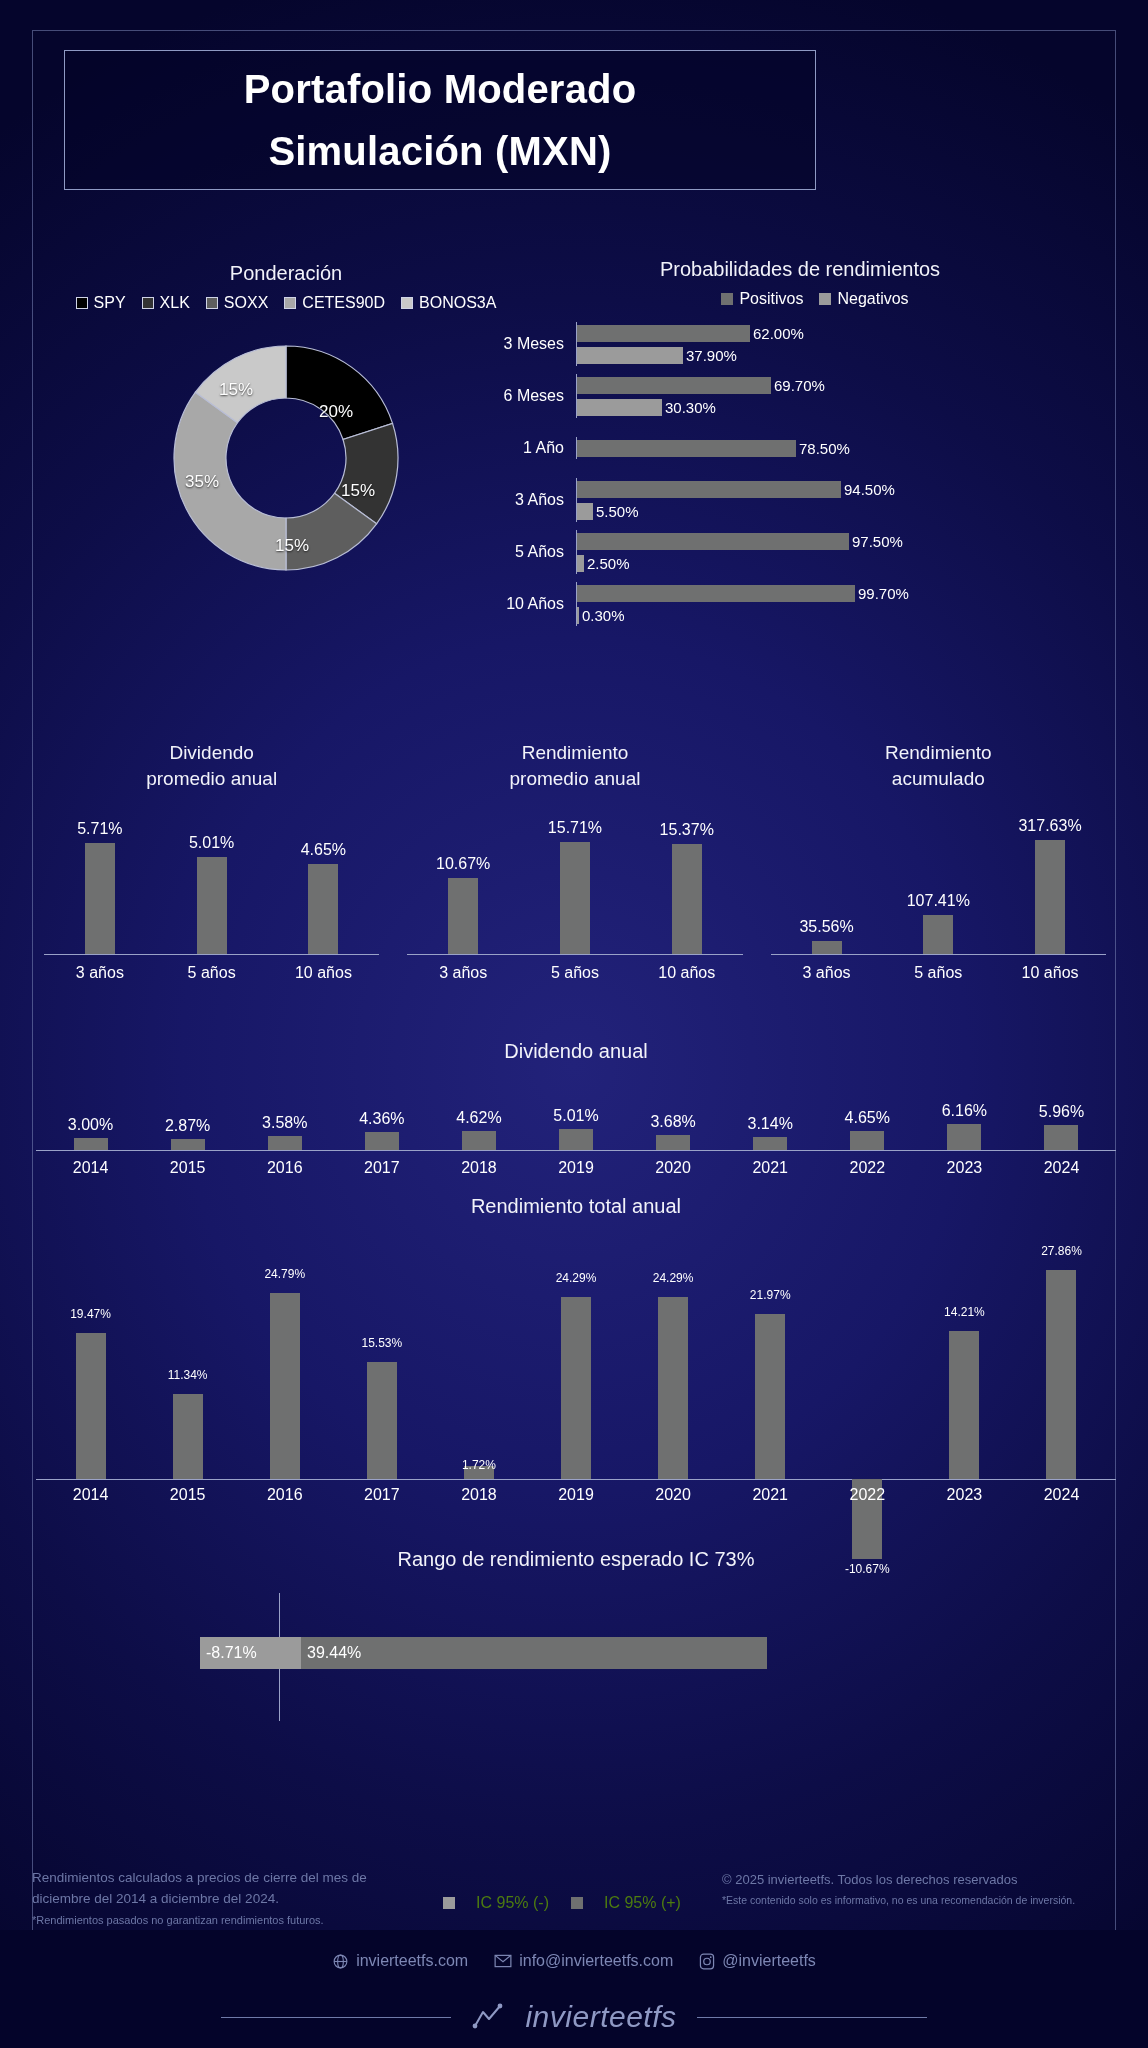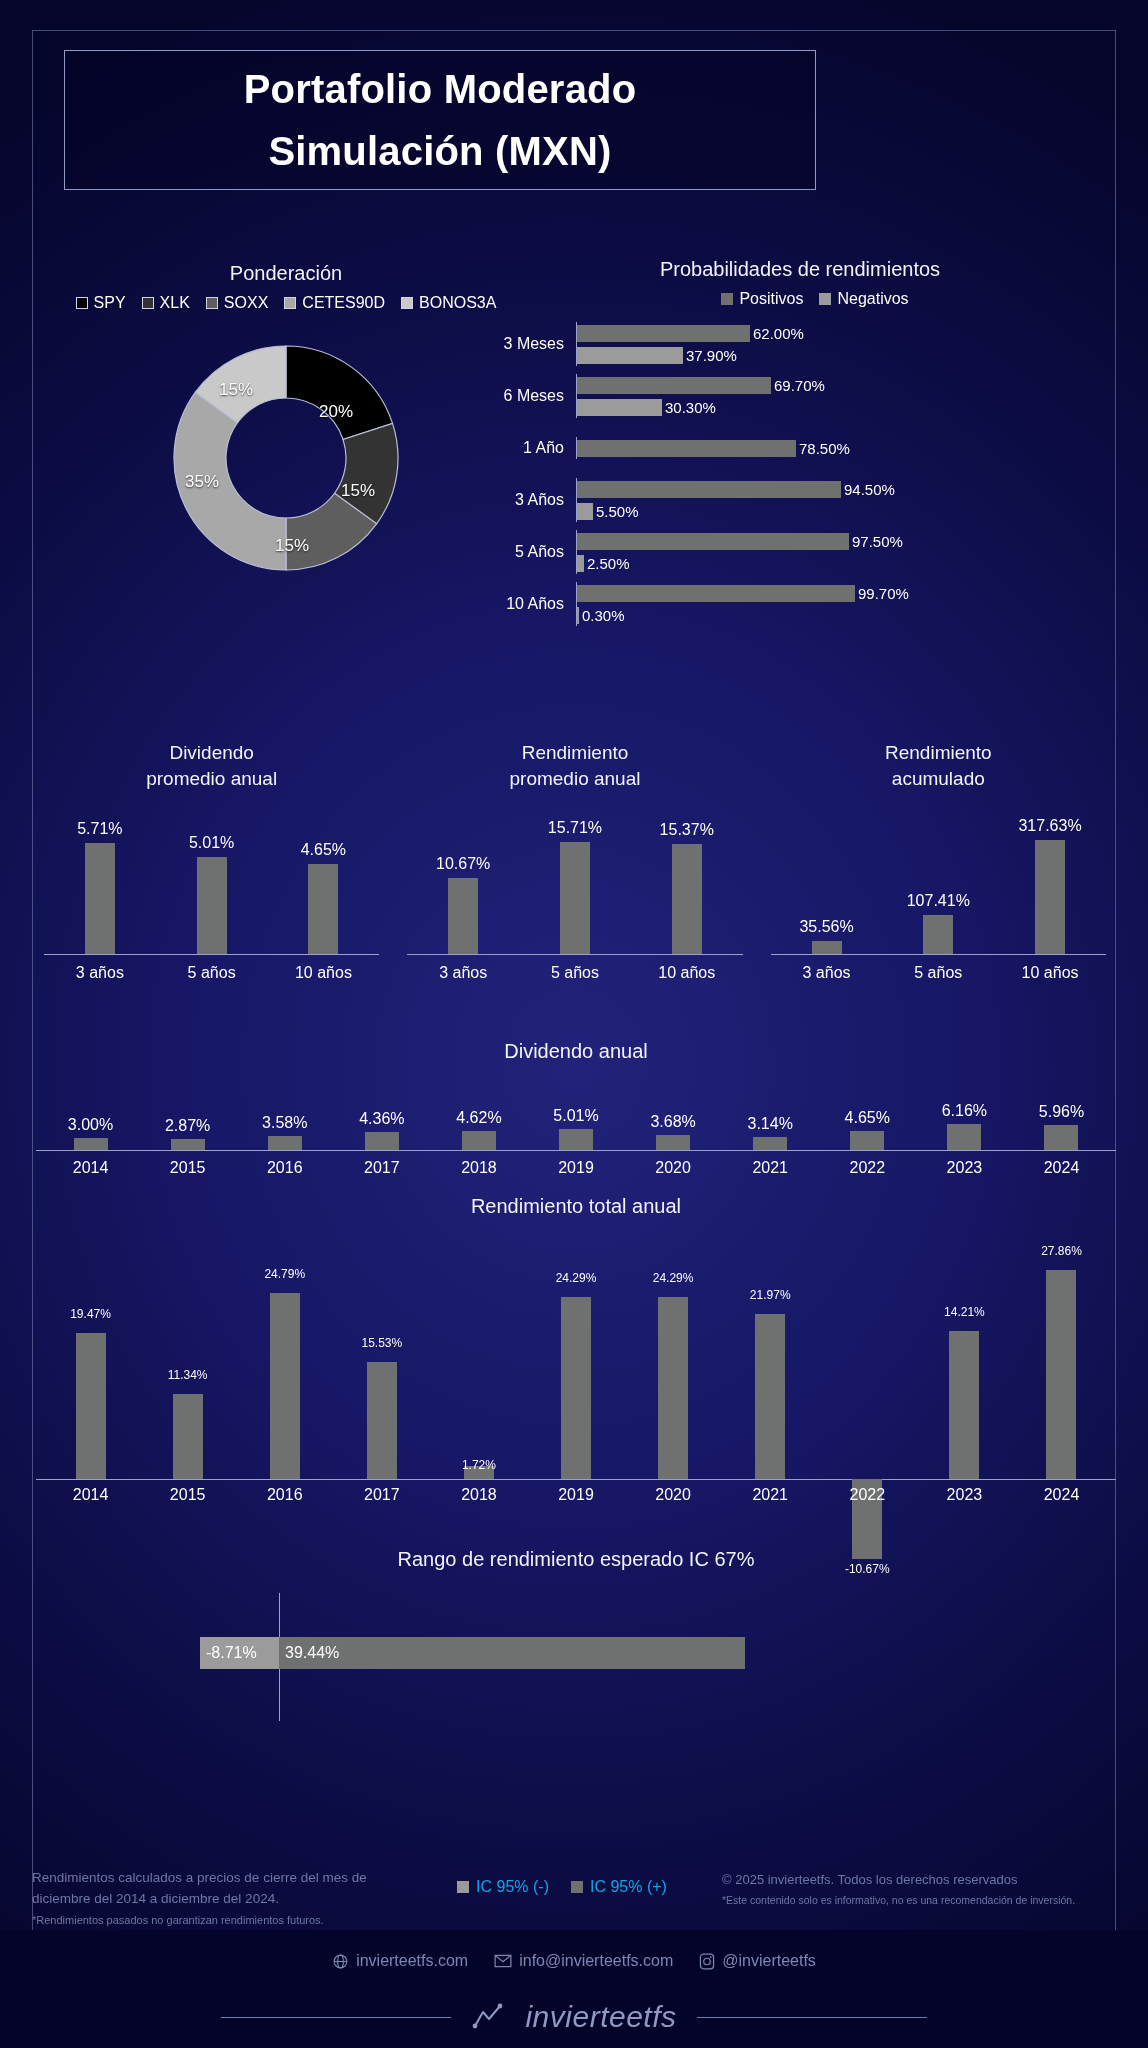--- a/index.html
+++ b/index.html
@@ -116,21 +116,21 @@
     position:absolute; left:0; right:0; top:1930px; height:118px;
     background:#04042a;
   }
   .footer-top {
     position:absolute; left:0; right:0; top:1862px; height:76px;
     display:flex; align-items:flex-start; padding:6px 32px 0 32px;
   }
   .ftcol-left { width:370px; color:#6d77a6; font-size:13.5px; line-height:1.55; }
   .ftcol-left .tiny { font-size:11px; line-height:1.5; display:block; margin-top:2px; }
   .ftcol-mid { width:320px; display:flex; justify-content:center; gap:22px; padding-top:10px; }
-  .ftlg { display:flex; align-items:center; gap:7px; font-size:16px; color:#0ea5e9; }
+  .ftlg { display:flex; align-items:center; gap:21px; font-size:16px; color:#4d7c0f;margin-top:16px; }
   .ftlg .sw { width:12px; height:12px; display:inline-block; }
   .ftcol-right { flex:1; color:#6d77a6; font-size:13px; line-height:1.5; text-align:left; padding-top:2px; }
   .ftcol-right .tiny { font-size:10.5px; display:block; margin-top:3px; line-height:1.5; }
 
   .contact-row {
     position:absolute; left:0; right:0; top:1952px;
     display:flex; justify-content:center; align-items:center; gap:26px;
     color:#7d87b4; font-size:16px;
   }
   .contact-item { display:flex; align-items:center; gap:7px; }
@@ -503,25 +503,25 @@
         <span>2020</span>
         <span>2021</span>
         <span>2022</span>
         <span>2023</span>
         <span>2024</span>
       </div>
     </div>
   </div>
 
   <div class="icwrap">
-    <div class="sec-title">Rango de rendimiento esperado IC 67%</div>
+    <div class="sec-title">Rango de rendimiento esperado IC 73%</div>
     <div class="ic-plot">
       <div class="ic-zero"></div>
       <div class="ic-bar-row">
-        <div class="ic-neg" style="width:79px">
+        <div class="ic-neg" style="width:101px">
           <span class="ic-text">-8.71%</span>
         </div>
         <div class="ic-pos" style="width:466px">
           <span class="ic-text">39.44%</span>
         </div>
       </div>
     </div>
   </div>
 
   <div class="footer-band"></div>

